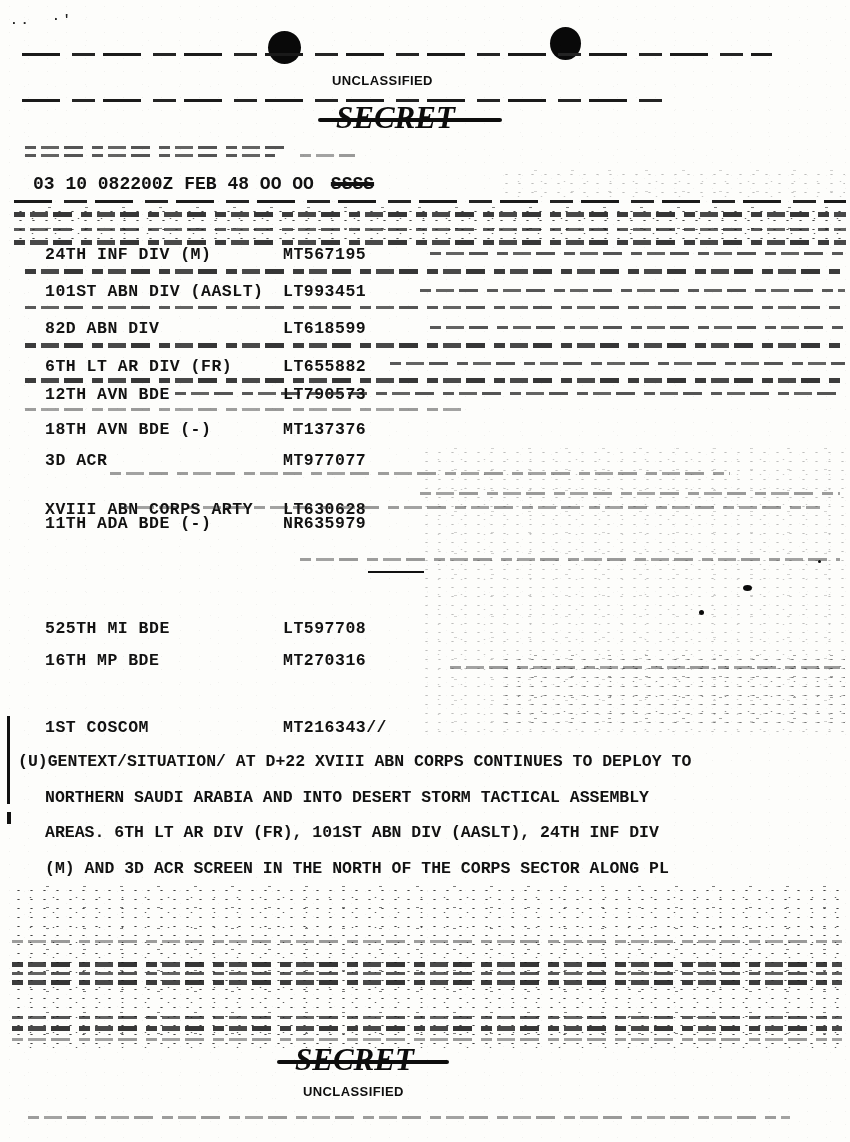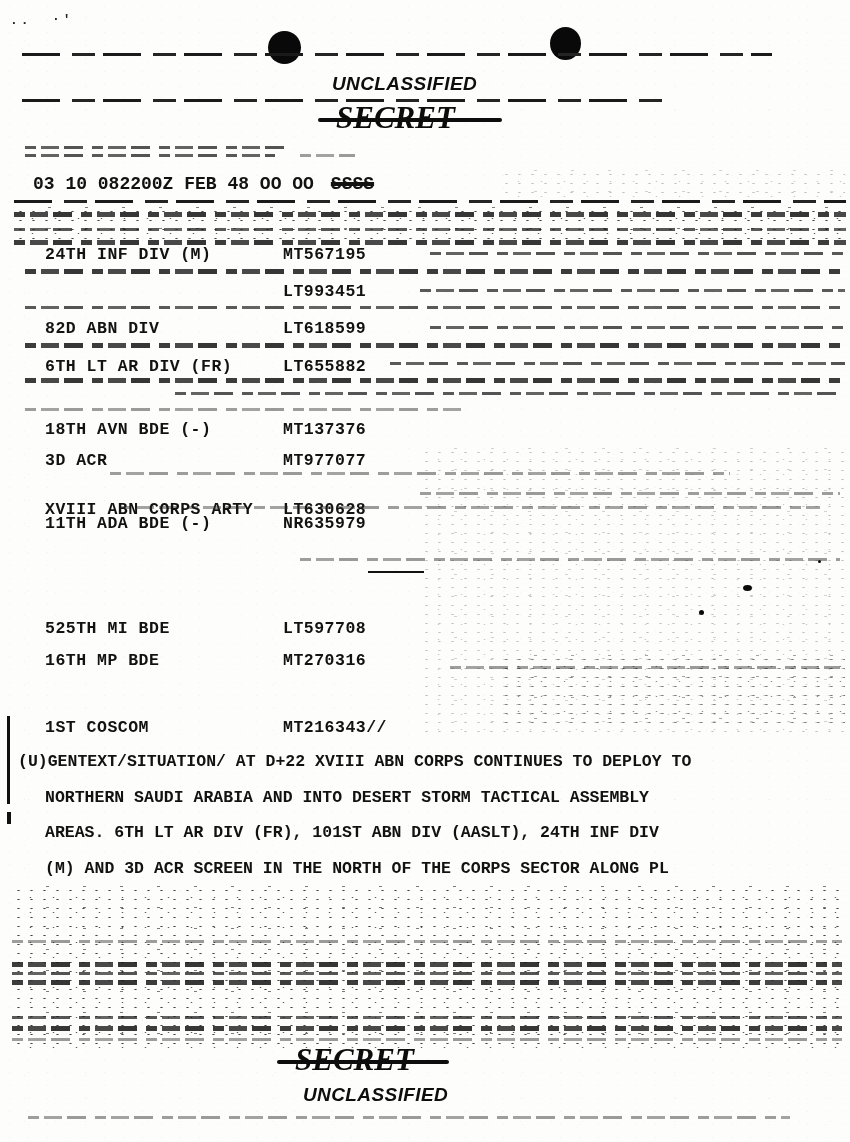--- a/index.html
+++ b/index.html
@@ -38,21 +38,21 @@
       radial-gradient(rgba(0,0,0,.8) 0.8px, transparent 1.05px),
       radial-gradient(rgba(0,0,0,.65) 1px, transparent 1.25px);
     background-size:13px 9px, 23px 15px, 37px 21px;
     background-position:0 0, 7px 4px, 17px 11px;
   }
   .speckle.light { opacity:.26; }
   .speckle.dense { opacity:.78; }
 
   .banner-sans {
     position:absolute; font-family:"Liberation Sans","DejaVu Sans",sans-serif;
-    font-weight:700; font-size:19px; letter-spacing:.4px; color:#0e0e0e; white-space:nowrap;font-style:italic;
+    font-weight:700; font-size:13px; letter-spacing:.4px; color:#0e0e0e; white-space:nowrap;
   }
   .secret {
     position:absolute; font-family:"Liberation Serif","DejaVu Serif",serif;
     font-weight:700; font-style:italic; font-size:31px; color:#0c0c0c; white-space:nowrap;
   }
   .strike { position:absolute; height:4px; background:#0d0d0d; border-radius:2px; }
 
   .dtg-row { position:absolute; left:33px; top:174px; white-space:nowrap; font-size:18px; }
   .struck  { text-decoration:line-through; text-decoration-thickness:4px; margin-left:17px;margin-top:43px; }
 
@@ -96,29 +96,34 @@
   <div class="speckle dense" style="left:14px;top:207px;width:832px;height:38px;"></div>
   <div class="smudge heavy" style="left:14px;top:212px;width:832px;"></div>
   <div class="smudge" style="left:14px;top:228px;width:832px;"></div>
   <div class="smudge heavy" style="left:14px;top:240px;width:832px;"></div>
 
   <div class="to-row" style="top:245px">
     <span class="unit">24TH INF DIV (M)</span>
     <span class="grid">MT567195</span>
   </div>
   <div class="to-row" style="top:282px">
+    <span class="unit">101ST ABN DIV (AASLT)</span>
     <span class="grid">LT993451</span>
   </div>
   <div class="to-row" style="top:319px">
     <span class="unit">82D ABN DIV</span>
     <span class="grid">LT618599</span>
   </div>
   <div class="to-row" style="top:357px">
     <span class="unit">6TH LT AR DIV (FR)</span>
     <span class="grid">LT655882</span>
+  </div>
+  <div class="to-row" style="top:385px">
+    <span class="unit">12TH AVN BDE</span>
+    <span class="grid">LT790573</span>
   </div>
   <div class="to-row" style="top:420px">
     <span class="unit">18TH AVN BDE (-)</span>
     <span class="grid">MT137376</span>
   </div>
   <div class="to-row" style="top:451px">
     <span class="unit">3D ACR</span>
     <span class="grid">MT977077</span>
   </div>
   <div class="to-row" style="top:500px">

